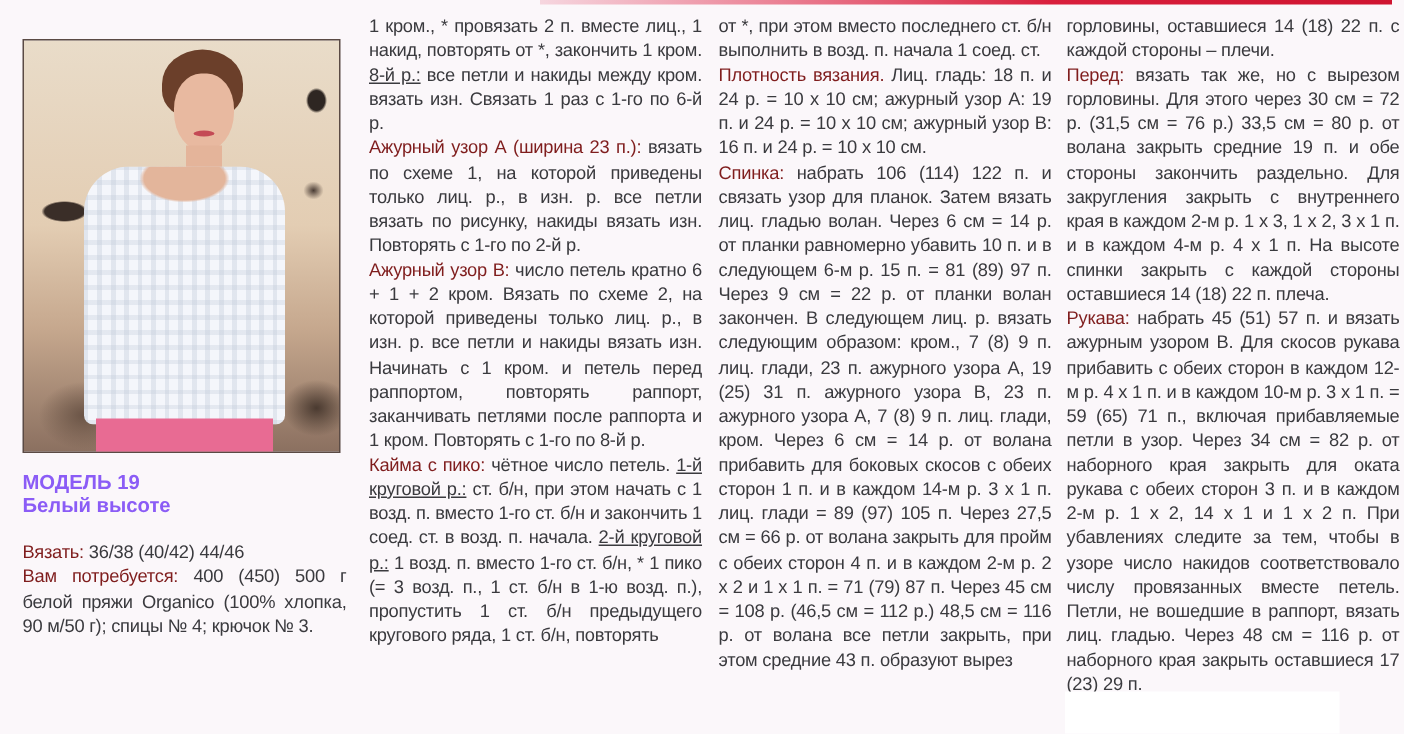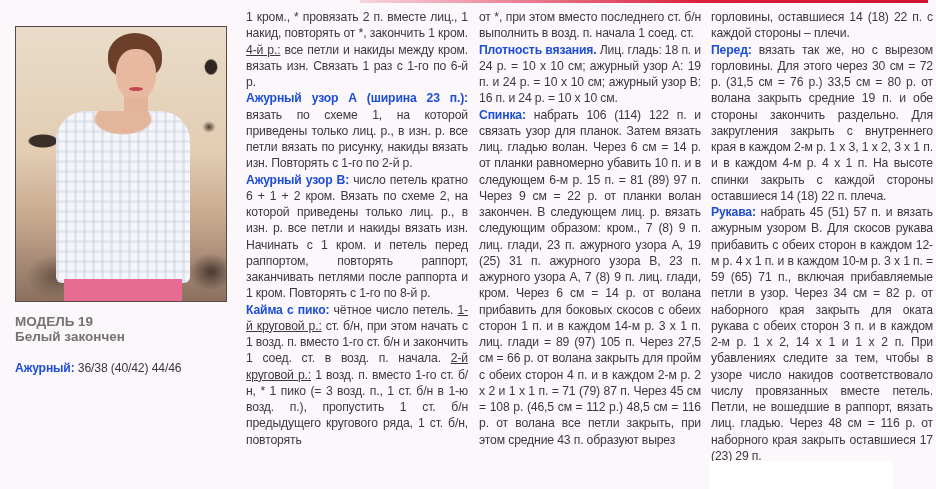--- a/index.html
+++ b/index.html
@@ -49,36 +49,36 @@
       repeating-linear-gradient(90deg, rgba(190,200,215,0.35) 0 3px, transparent 3px 9px),
       repeating-linear-gradient(0deg, rgba(190,200,215,0.30) 0 3px, transparent 3px 10px),
       #f4f6fb;
   }
   .photo .pants {
     position:absolute; left:48px; top:252px; width:118px; height:24px;
     background:#e86b93;
   }
   .title {
     position:absolute; left:15px; top:314px;
-    color:#737373; font-weight:bold; font-size:13.5px; line-height:15px;
+    color:#8b5cf6; font-weight:bold; font-size:13.5px; line-height:15px;
   }
   .col {
     position:absolute; top:9px; width:222px;
     font-size:12.2px; line-height:16.25px;
     text-align:justify;
     font-family:"Liberation Sans", sans-serif;
     font-stretch:condensed;
     letter-spacing:-0.15px;
   }
   .col1 { left:15px; top:360px; width:216px; }
   .col2 { left:246px; }
   .col3 { left:479px; }
   .col4 { left:711px; }
   .col p { margin:0; }
-  .b { font-weight:bold; color:#1d4ed8; }
+  .b { font-weight:normal; color:#7f1d1d; }
   .u { text-decoration:underline; }
   .whitebox {
     position:absolute; left:710px; top:461px; width:183px; height:28px; background:#ffffff;
   }
 </style>
 </head>
 <body>
 
 <div class="topband"></div>
 
@@ -86,29 +86,30 @@
   <div class="hair"></div>
   <div class="face"></div>
   <div class="lips"></div>
   <div class="neck"></div>
   <div class="sweater"></div>
   <div class="pants"></div>
 </div>
 
 <div class="title">
   <div>МОДЕЛЬ 19</div>
-  <div>Белый закончен</div>
+  <div>Белый высоте</div>
 </div>
 
 <div class="col col1">
-  <p><span class="b">Ажурный:</span><span> 36/38 (40/42) 44/46</span></p>
+  <p><span class="b">Вязать:</span><span> 36/38 (40/42) 44/46</span></p>
+  <p><span class="b">Вам потребуется:</span><span> 400 (450) 500 г белой пряжи Organico (100% хлопка, 90 м/50 г); спицы № 4; крючок № 3.</span></p>
 </div>
 
 <div class="col col2">
-  <p><span>1 кром., * провязать 2 п. вместе лиц., 1 накид, повторять от *, закончить 1 кром. </span><span class="u">4-й р.:</span><span> все петли и накиды между кром. вязать изн. Связать 1 раз с 1-го по 6-й р.</span></p>
+  <p><span>1 кром., * провязать 2 п. вместе лиц., 1 накид, повторять от *, закончить 1 кром. </span><span class="u">8-й р.:</span><span> все петли и накиды между кром. вязать изн. Связать 1 раз с 1-го по 6-й р.</span></p>
   <p><span class="b">Ажурный узор А (ширина 23 п.):</span><span> вязать по схеме 1, на которой приведены только лиц. р., в изн. р. все петли вязать по рисунку, накиды вязать изн. Повторять с 1-го по 2-й р.</span></p>
   <p><span class="b">Ажурный узор В:</span><span> число петель кратно 6 + 1 + 2 кром. Вязать по схеме 2, на которой приведены только лиц. р., в изн. р. все петли и накиды вязать изн. Начинать с 1 кром. и петель перед раппортом, повторять раппорт, заканчивать петлями после раппорта и 1 кром. Повторять с 1-го по 8-й р.</span></p>
   <p><span class="b">Кайма с пико:</span><span> чётное число петель. </span><span class="u">1-й круговой р.:</span><span> ст. б/н, при этом начать с 1 возд. п. вместо 1-го ст. б/н и закончить 1 соед. ст. в возд. п. начала. </span><span class="u">2-й круговой р.:</span><span> 1 возд. п. вместо 1-го ст. б/н, * 1 пико (= 3 возд. п., 1 ст. б/н в 1-ю возд. п.), пропустить 1 ст. б/н предыдущего кругового ряда, 1 ст. б/н, повторять</span></p>
 </div>
 
 <div class="col col3">
   <p>от *, при этом вместо последнего ст. б/н выполнить в возд. п. начала 1 соед. ст.</p>
   <p><span class="b">Плотность вязания.</span><span> Лиц. гладь: 18 п. и 24 р. = 10 х 10 см; ажурный узор А: 19 п. и 24 р. = 10 х 10 см; ажурный узор В: 16 п. и 24 р. = 10 х 10 см.</span></p>
   <p><span class="b">Спинка:</span><span> набрать 106 (114) 122 п. и связать узор для планок. Затем вязать лиц. гладью волан. Через 6 см = 14 р. от планки равномерно убавить 10 п. и в следующем 6-м р. 15 п. = 81 (89) 97 п. Через 9 см = 22 р. от планки волан закончен. В следующем лиц. р. вязать следующим образом: кром., 7 (8) 9 п. лиц. глади, 23 п. ажурного узора А, 19 (25) 31 п. ажурного узора В, 23 п. ажурного узора А, 7 (8) 9 п. лиц. глади, кром. Через 6 см = 14 р. от волана прибавить для боковых скосов с обеих сторон 1 п. и в каждом 14-м р. 3 х 1 п. лиц. глади = 89 (97) 105 п. Через 27,5 см = 66 р. от волана закрыть для пройм с обеих сторон 4 п. и в каждом 2-м р. 2 х 2 и 1 х 1 п. = 71 (79) 87 п. Через 45 см = 108 р. (46,5 см = 112 р.) 48,5 см = 116 р. от волана все петли закрыть, при этом средние 43 п. образуют вырез</span></p>
 </div>

